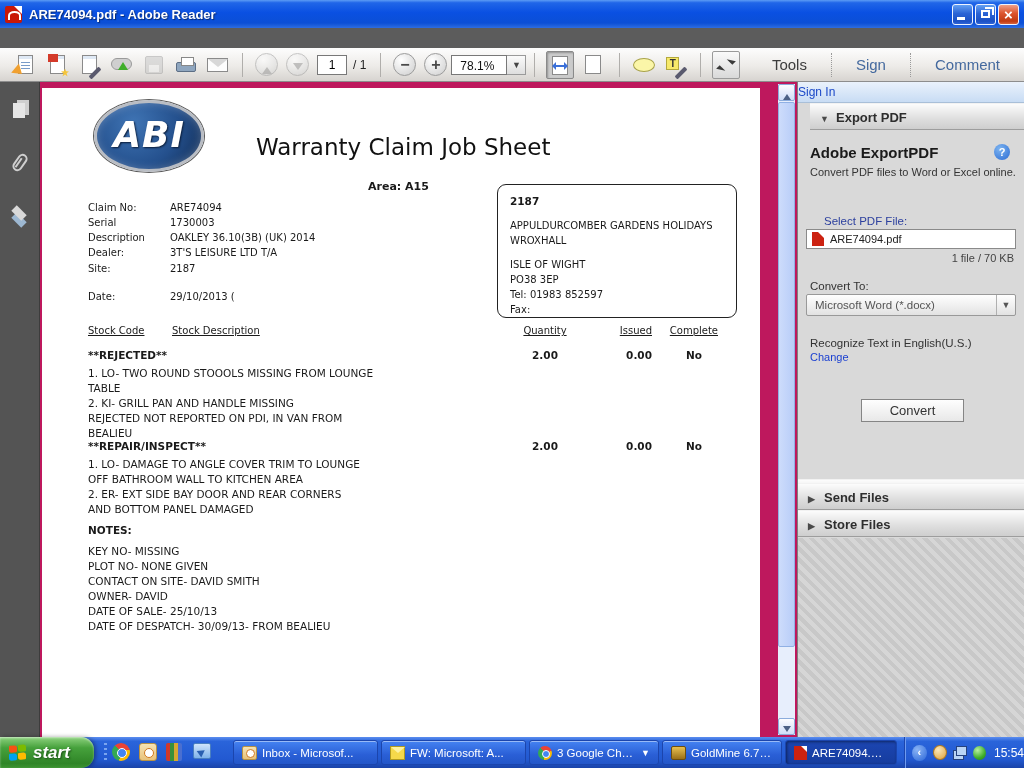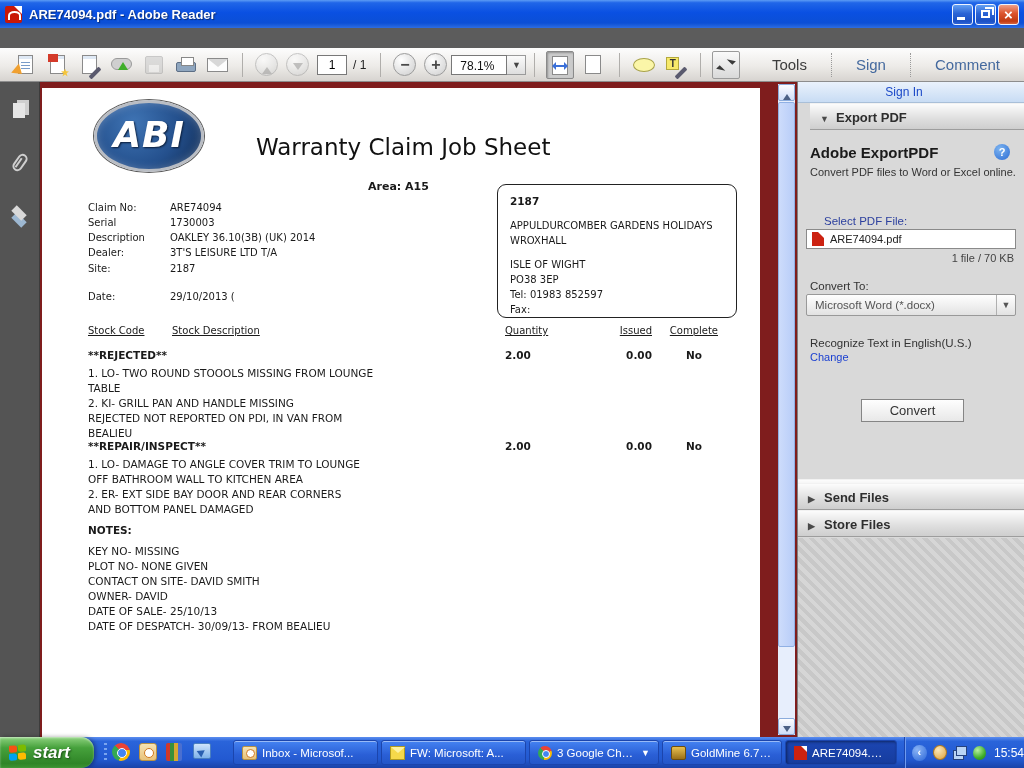--- a/index.html
+++ b/index.html
@@ -121,21 +121,21 @@
   .lp-ico { width:22px; height:22px; margin:18px auto 0; position:relative; }
   .pages-i { position:absolute; left:4px; top:3px; width:12px; height:15px; background:#e6e6e6;
     box-shadow:4px -3px 0 #cfcfcf; }
   .clip-i { position:absolute; left:6px; top:1px; width:10px; height:19px; border:2px solid #cfcfcf;
     border-radius:5px; transform:rotate(35deg); }
   .clip-i::after { content:""; position:absolute; left:1px; top:3px; width:2px; height:11px; background:#cfcfcf; }
   .layer1 { position:absolute; left:3px; top:2px; width:14px; height:14px; background:#d9d9d9; transform:rotate(45deg) scaleY(.55); }
   .layer2 { position:absolute; left:3px; top:9px; width:14px; height:14px; background:#9db8d2; transform:rotate(45deg) scaleY(.55); }
 
   
-  .docarea { position:absolute; left:40px; top:82px; width:757px; bottom:31px; background:#7f1d1d; }
+  .docarea { position:absolute; left:40px; top:82px; width:757px; bottom:31px; background:#be185d; }
   .page { position:absolute; left:2px; top:6px; width:718px; bottom:0; background:#fff;
     font-family:"DejaVu Sans", sans-serif; color:#1a1a1a; }
 
   .logo { position:absolute; left:52px; top:12px; width:110px; height:72px; border-radius:50%;
     background:radial-gradient(circle at 35% 30%, #3f74b4, #24508d 55%, #132f58 95%);
     border:3px solid #b9bdc4; box-shadow:0 0 0 1px #5a5a5a, inset 0 0 8px rgba(255,255,255,.25);
     color:#fff; font-weight:bold; font-style:italic; font-size:36px; text-align:center; line-height:64px;
     letter-spacing:1px; text-shadow:1px 1px 2px #0a1c38; }
   .pdf-title { position:absolute; left:214px; top:46px; font-size:23px; color:#111; white-space:nowrap; }
   .pdf-area { position:absolute; left:326px; top:92px; font-size:11px; font-weight:bold; }
@@ -144,21 +144,21 @@
   .detail-row .lbl { display:inline-block; width:82px; }
   .addr-box { position:absolute; left:455px; top:96px; width:240px; height:134px;
     border:1px solid #222; border-radius:9px; padding:9px 12px; font-size:10px; line-height:15px; }
   .addr-code { font-weight:bold; font-size:10.5px; margin-bottom:9px; }
   .addr-gap { margin-bottom:9px; }
 
   .trow { position:absolute; left:0; width:718px; height:14px; font-size:10px; }
   .trow span { position:absolute; }
   .c-code { left:46px; }
   .c-desc { left:130px; }
-  .c-qty { left:463px; width:80px; text-align:left; }
+  .c-qty { left:463px; width:80px; text-align:center; }
   .c-iss { left:540px; width:70px; text-align:right; }
   .c-comp { left:606px; width:70px; text-align:right; }
   .thead span { text-decoration:underline; }
   .sec-title { font-weight:bold; font-size:10.5px; }
   .sec-title .c-comp { padding-right:8px; width:62px; }
   .sec-lines { position:absolute; left:46px; font-size:10.5px; line-height:15px; white-space:pre; }
   .notes-title { position:absolute; left:46px; font-weight:bold; font-size:10.5px; }
 
   
   .scrollbar { position:absolute; right:2px; top:2px; width:17px; bottom:2px; background:#e7eefc; }
@@ -168,21 +168,21 @@
   .sb-tri-up { position:absolute; left:4px; top:5px; width:0; height:0; border:4px solid transparent; border-bottom:6px solid #4d6185; }
   .sb-tri-down { position:absolute; left:4px; top:7px; width:0; height:0; border:4px solid transparent; border-top:6px solid #4d6185; }
   .sb-thumb { position:absolute; left:0; top:18px; width:17px; height:545px;
     background:linear-gradient(90deg,#cddcfb,#b8cdf8); border:1px solid #90b0e4; border-radius:2px; }
 
   
   .sidebar { position:absolute; left:797px; top:82px; width:227px; bottom:31px; background:#d9d9d9;
     border-left:1px solid #7f7f7f; }
   .signin-row { position:absolute; left:0; top:0; width:100%; height:21px;
     background:linear-gradient(#eaf2fc,#c8dcf4); border-bottom:1px solid #a9bfd8;
-    font-size:12px; color:#1b49c8; text-align:center; padding:3px 14px 16px 0; }
+    font-size:12px; color:#1b49c8; text-align:left; padding:3px 14px 16px 0; }
   .acc-bar { position:absolute; left:0; width:100%; height:27px;
     background:linear-gradient(#fcfcfc,#dedede 60%, #cecece); border-top:1px solid #f2f2f2;
     border-bottom:1px solid #9d9d9d; font-size:13px; font-weight:bold; color:#2e2e2e;
     padding:6px 0 0 10px; }
   .acc-bar .tri { display:inline-block; font-size:9px; color:#4a4a4a; width:16px; }
   .bar-export { top:21px;margin-left:12px; }
   .bar-create { top:373px;margin-top:24px; }
   .bar-send { top:401px; }
   .bar-store { top:428px; }
   .stripes { position:absolute; left:0; top:456px; width:100%; bottom:0;

